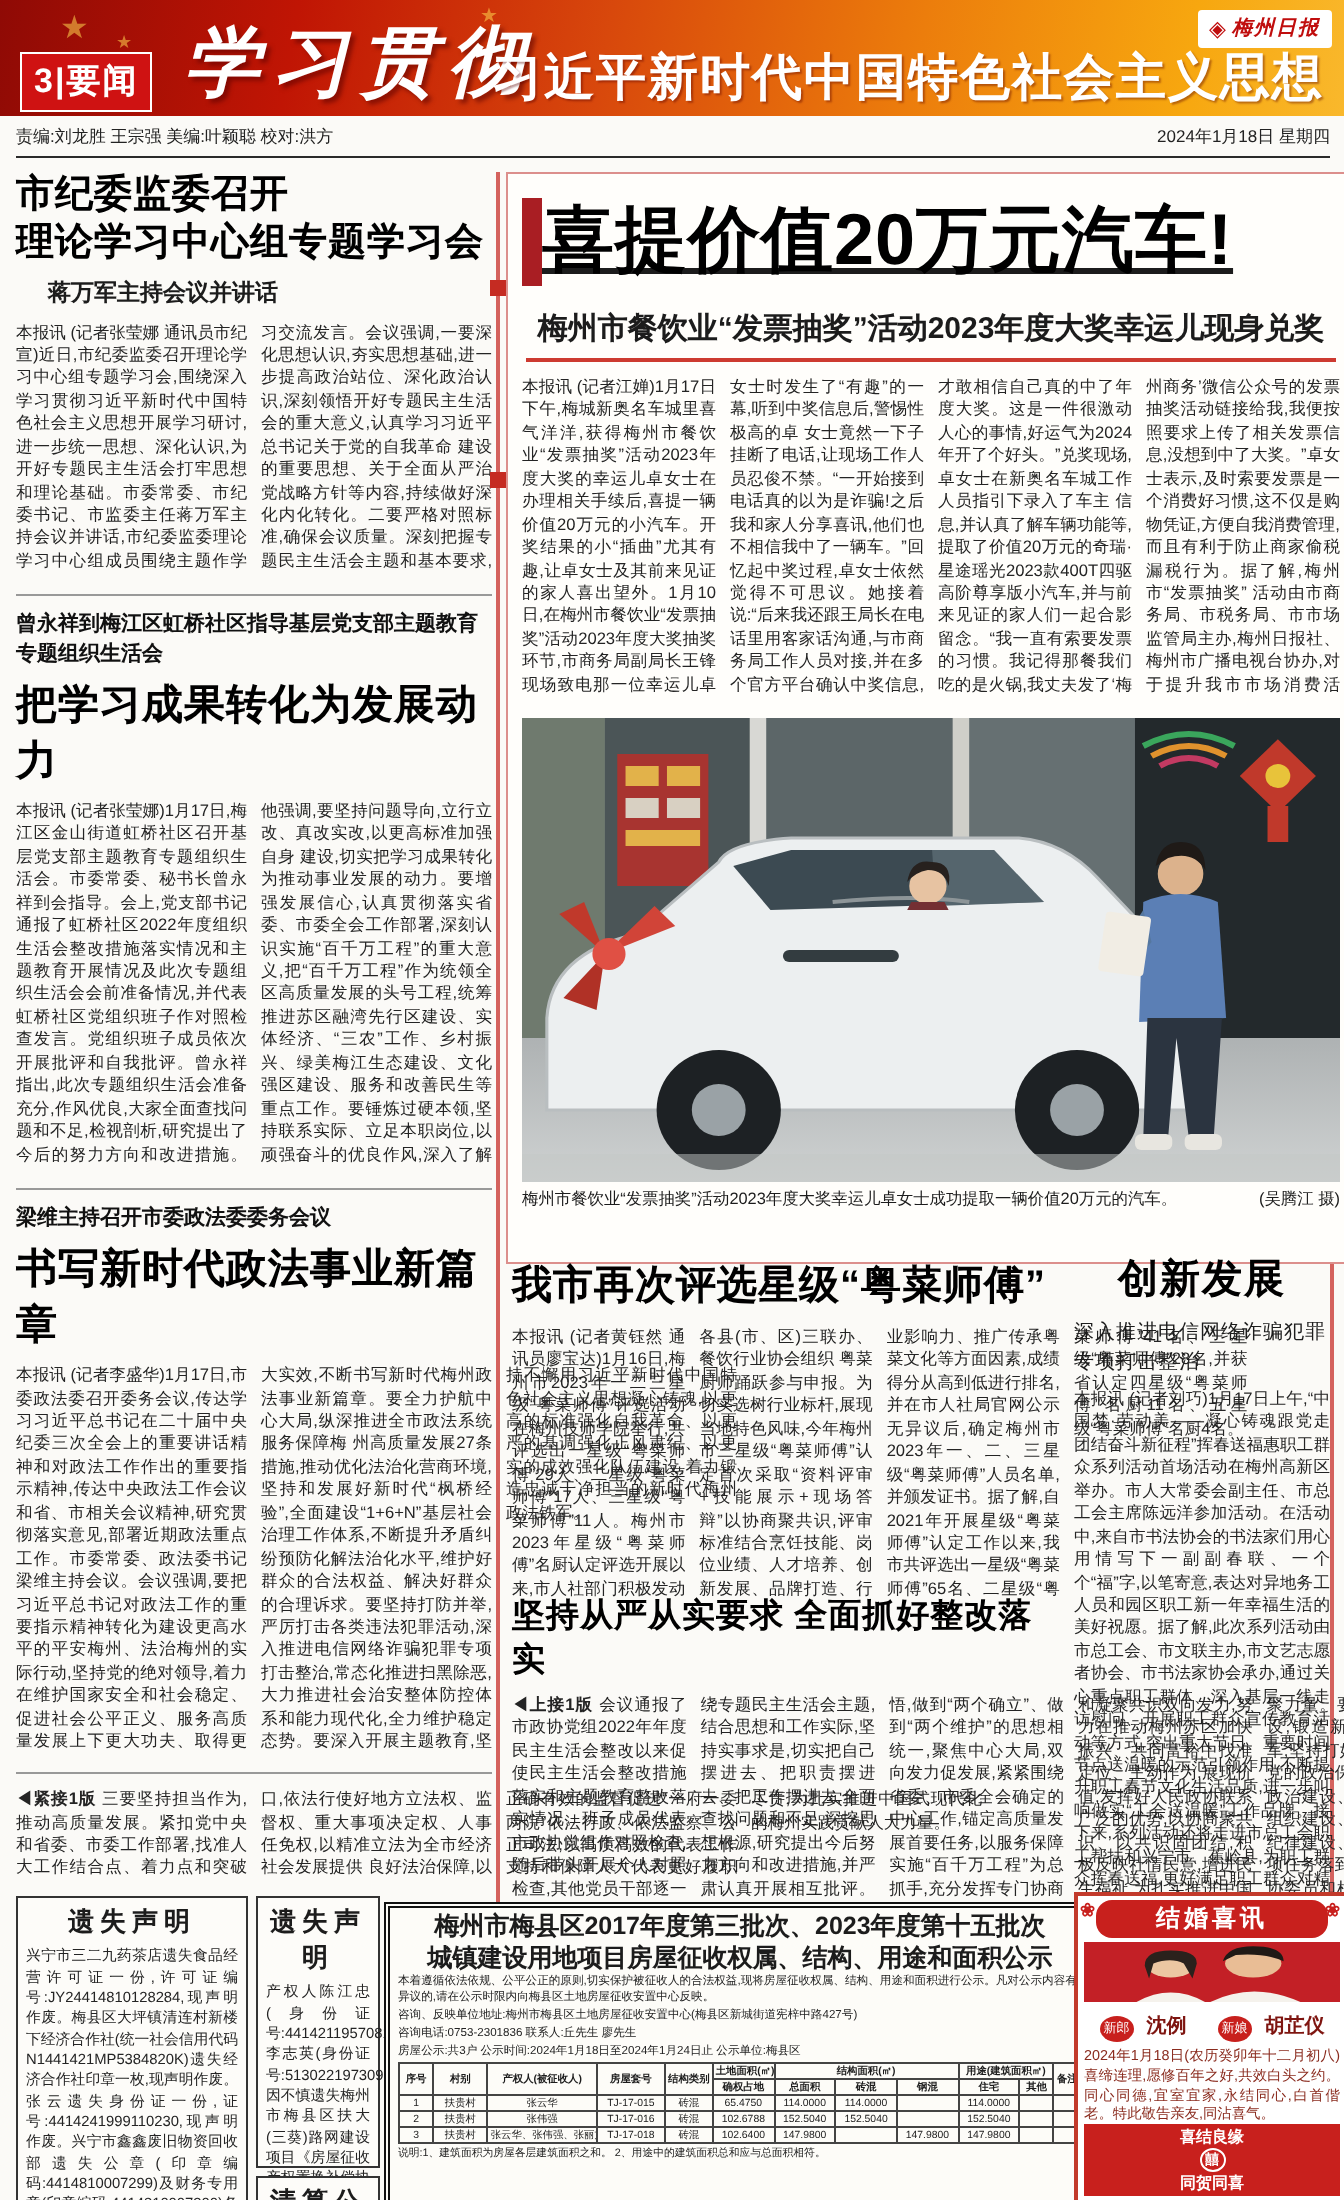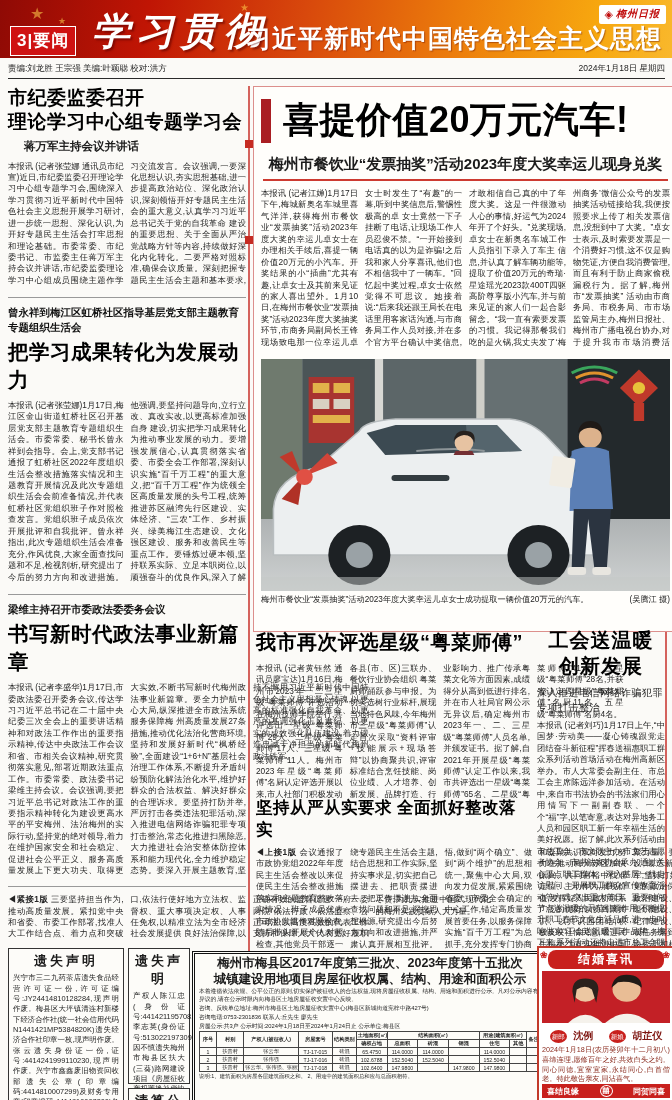--- a/index.html
+++ b/index.html
@@ -48,21 +48,21 @@
   #lost1{width:106px;height:247px;}
   #l2col{width:62px;display:flex;flex-direction:column;gap:4px;}
   #lost2{height:128px;}
   #liq{height:113px;}
   
   #vdiv{left:248px;top:86px;width:1.5px;height:1007px;background:#d4625d;}
   #vdiv .sq{position:absolute;left:-3px;width:8px;height:8px;background:#c52b22;}
   #vdiv2{left:665px;top:86px;width:1.5px;height:1007px;background:#d4625d;}
   
   #mainbox{left:253px;top:86px;width:409px;height:534px;border:1.5px solid #dc8f8c;padding:5px 7px;background:#fffefb;}
-  #hl{display:flex;align-items:center;gap:12px;margin-top:4px;}
+  #hl{display:flex;align-items:center;gap:0;margin-top:4px;text-decoration:underline;}
   #hlbar{width:10px;height:44px;background:#a91e23;}
   #hltxt{font-size:36px;font-weight:bold;letter-spacing:.5px;color:#000;}
   #subhead{font-size:15px;font-weight:bold;text-align:center;margin:10px 2px 0;
            padding-bottom:5px;border-bottom:2px solid #cd3a30;}
   #mainbody{column-count:4;height:166px;margin-top:7px;}
   #photo{width:100%;height:232px;margin-top:5px;display:block;}
   #capline{display:flex;gap:6px;margin-top:3px;font-size:8.2px;}
   #capline .cap{flex:1;text-align:justify;}
   
   #chef{left:256px;top:629px;width:274px;}
@@ -92,21 +92,21 @@
        padding:2px 3px;display:flex;flex-direction:column;}
   #wedttl{background:#c8201d;color:#fff;font-weight:bold;font-size:12px;letter-spacing:2px;
           text-align:center;border-radius:8px;padding:1px 0;margin:0 6px;position:relative;}
   #wedttl .fig{position:absolute;top:0;font-size:9px;color:#c8201d;}
   #wedphoto{width:100%;height:56px;margin-top:2px;display:block;}
   .namerow{display:flex;justify-content:space-around;align-items:center;margin-top:2px;}
   .nbadge{background:#c8201d;color:#fff;font-size:6.5px;border-radius:50%;padding:3px 2px;}
   .nname{font-size:10px;font-weight:bold;color:#7e1510;margin-left:2px;}
   #wedtxt{font-size:7.2px;line-height:1.35;color:#8a2b1e;text-align:justify;margin-top:2px;flex:1;}
   #wedban{background:#c8201d;color:#fff;font-size:8px;font-weight:bold;display:flex;
-          justify-content:space-between;align-items:center;padding:1px 5px;}
+          justify-content:space-between;align-items:center;padding:1px 5px;flex-direction:column;}
   #wedban .xi{border:1px solid #fff;border-radius:50%;padding:0 2px;font-size:7px;}
 </style>
 </head>
 <body>
 
 <div class="abs" id="hdr">
   <span class="star" style="left:30px;top:4px;font-size:16px;">★</span>
   <span class="star" style="left:58px;top:16px;font-size:9px;">★</span>
   <span class="star" style="left:240px;top:2px;font-size:10px;">★</span>
   <div id="secbox">
@@ -283,21 +283,20 @@
   <div class="h-big" id="chefttl">我市再次评选星级“粤菜师傅”</div>
   <div class="body-txt" id="chefbody">
     <span>本报讯 (记者黄钰然 通讯员廖宝达)1月16日,梅州市2023年一二三星级“粤菜师傅”评选活动在梅州技师学院举行,共评选出一星级“粤菜师傅”29人、二星级“粤菜师傅”17人、三星级“粤菜师傅”11人。梅州市2023年星级“粤菜师傅”名厨认定评选开展以来,市人社部门积极发动各县(市、区)三联办、餐饮行业协会组织</span>
     <span>粤菜厨师踊跃参与申报。为切实选树行业标杆,展现当地特色风味,今年梅州市三星级“粤菜师傅”认定首次采取“资料评审+技能展示+现场答辩”以协商聚共识,评审标准结合烹饪技能、岗位业绩、人才培养、创新发展、品牌打造、行业影响力、推广传承粤菜文化等方面因素,成绩得分从高到低进行排名,并在市人社局官网公示</span>
     <span>无异议后,确定梅州市2023年一、二、三星级“粤菜师傅”人员名单,并颁发证书。据了解,自2021年开展星级“粤菜师傅”认定工作以来,我市共评选出一星级“粤菜师傅”65名、二星级“粤菜师傅”41名、三星级“粤菜师傅”28名,并获省认定四星级“粤菜师傅”名厨11名、五星级“粤菜师傅”名厨4名。</span>
   </div>
 </div>
 
 <div class="abs" id="union">
   <div class="h-big" id="unionttl">
-    <div>工会送温暖</div>
     <div>创新发展</div>
   </div>
   <div id="unionsub">深入推进电信网络诈骗犯罪专项打击整治</div>
   <div class="body-txt" id="unionbody">本报讯 (记者刘巧)1月17日上午,“中国梦·劳动美——凝心铸魂跟党走 团结奋斗新征程”挥春送福惠职工群众系列活动首场活动在梅州高新区举办。市人大常委会副主任、市总工会主席陈远洋参加活动。在活动中,来自市书法协会的书法家们用心用情写下一副副春联、一个个“福”字,以笔寄意,表达对异地务工人员和园区职工新一年幸福生活的美好祝愿。据了解,此次系列活动由市总工会、市文联主办,市文艺志愿者协会、市书法家协会承办,通过关心重点职工群体、深入基层一线走访慰问、开展职工群众宣传教育活动等方式,突出重大节日、重要时间节点送温暖的示范引领作用,不断提升职工春节文化生活品质,进一步叫响做实“工会送温暖”工作品牌。接下来,系列活动还将走进市总工会职工帮扶和兴宁市、蕉岭县,为职工群众挥春送福,更好满足职工群众对精神文化生活的需求,大力营造欢乐祥和、喜庆热烈的新春节日氛围。活动期间,陈远洋还前往广州酒家集团利口福(梅州)食品有限公司开展走访慰问,向企业职工送上节日问候和新春祝福。</div>
 </div>
 
 <div class="abs" id="rect">
   <div class="h-big" id="rectttl">坚持从严从实要求  全面抓好整改落实</div>
   <div class="body-txt" id="rectbody">
     <span class="jmark">◀上接1版</span>

